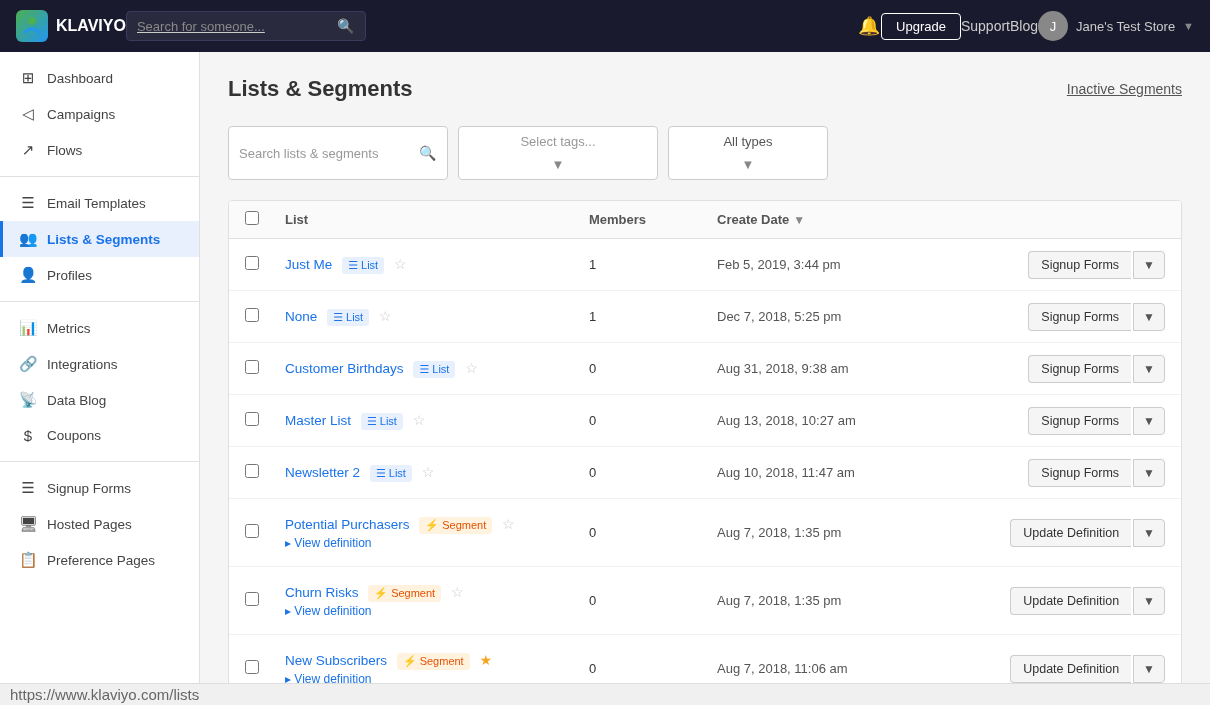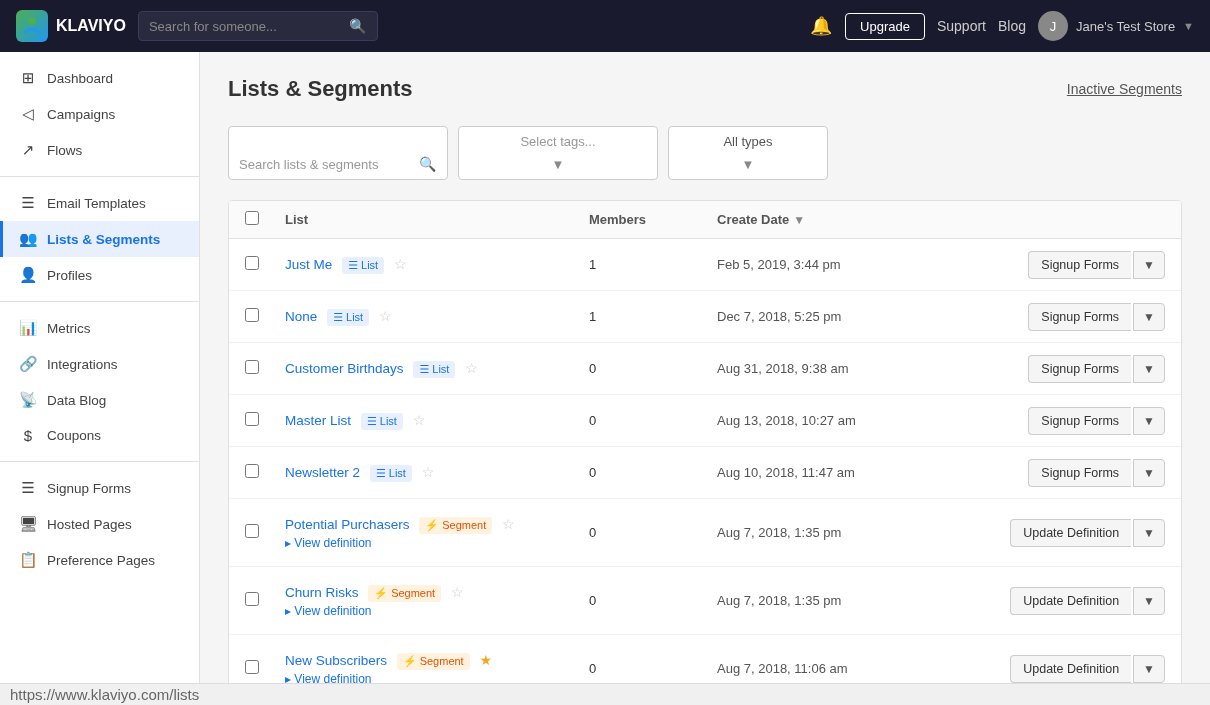--- a/index.html
+++ b/index.html
@@ -5,38 +5,37 @@
     * { box-sizing: border-box; margin: 0; padding: 0; }
     body { font-family: -apple-system, BlinkMacSystemFont, 'Segoe UI', sans-serif; font-size: 14px; background: #f5f5f5; color: #333; display: flex; flex-direction: column; height: 705px; overflow: hidden; }
 
     
     .topnav {
       background: #1a1a2e;
       display: flex;
       align-items: center;
       height: 52px;
       padding: 0 16px;
-      gap: 12px;
       flex-shrink: 0;
       z-index: 100;
     }
     .topnav-logo {
       display: flex; align-items: center; gap: 8px; color: #fff; font-weight: 700; font-size: 16px;
     }
     .logo-icon {
       width: 32px; height: 32px; background: linear-gradient(135deg, #4CAF50, #2196F3); border-radius: 6px;
       display: flex; align-items: center; justify-content: center; font-size: 18px;
     }
     .topnav-search {
       background: #2a2a3e; border: 1px solid #3a3a5e; border-radius: 4px;
       display: flex; align-items: center; padding: 6px 10px; gap: 8px;
       width: 240px; color: #aaa;
     }
     .topnav-search input {
-      background: none; border: none; outline: none; color: #ccc; font-size: 13px; width: 100%;
+      background: none; border: none; outline: none; color: #ccc; font-size: 13px; width: 100%; text-decoration: underline;
     }
     .topnav-search input::placeholder { color: #888; }
     .topnav-spacer { flex: 1; }
     .topnav-bell { color: #ccc; font-size: 18px; cursor: pointer; }
     .topnav-upgrade {
       background: none; border: 1px solid #fff; color: #fff; padding: 5px 14px; border-radius: 4px; cursor: pointer; font-size: 13px;
     }
     .topnav-link { color: #ccc; font-size: 14px; cursor: pointer; text-decoration: none; }
     .topnav-user {
       display: flex; align-items: center; gap: 8px; color: #ccc; cursor: pointer;
@@ -77,21 +76,21 @@
     .inactive-link { color: #555; font-size: 14px; cursor: pointer; text-decoration: underline; }
     .create-btn {
       background: #1a73e8; color: #fff; border: none; padding: 9px 18px; border-radius: 4px; cursor: pointer; font-size: 14px; font-weight: 500; white-space: nowrap;
     }
 
     
     .filters {
       display: flex; gap: 10px; margin-bottom: 20px;
     }
     .search-box {
-      display: flex; align-items: flex-end; border: 1px solid #ccc; border-radius: 4px; padding: 7px 10px; background: #fff; gap: 8px; width: 220px;
+      display: flex; align-items: center; border: 1px solid #ccc; border-radius: 4px; padding: 7px 10px; background: #fff; gap: 8px; width: 220px;
     }
     .search-box input { border: none; outline: none; font-size: 13px; color: #555; width: 100%; }
     .search-box input::placeholder { color: #999; }
     .filter-select {
       border: 1px solid #ccc; border-radius: 4px; padding: 7px 12px; background: #fff; font-size: 13px; color: #555; cursor: pointer; display: flex; align-items: center; gap: 8px; min-width: 160px; flex-direction: column;
     }
     .filter-select-tags { min-width: 200px; }
 
     
     .table-container { background: #fff; border: 1px solid #e0e0e0; border-radius: 4px; overflow: hidden; }

